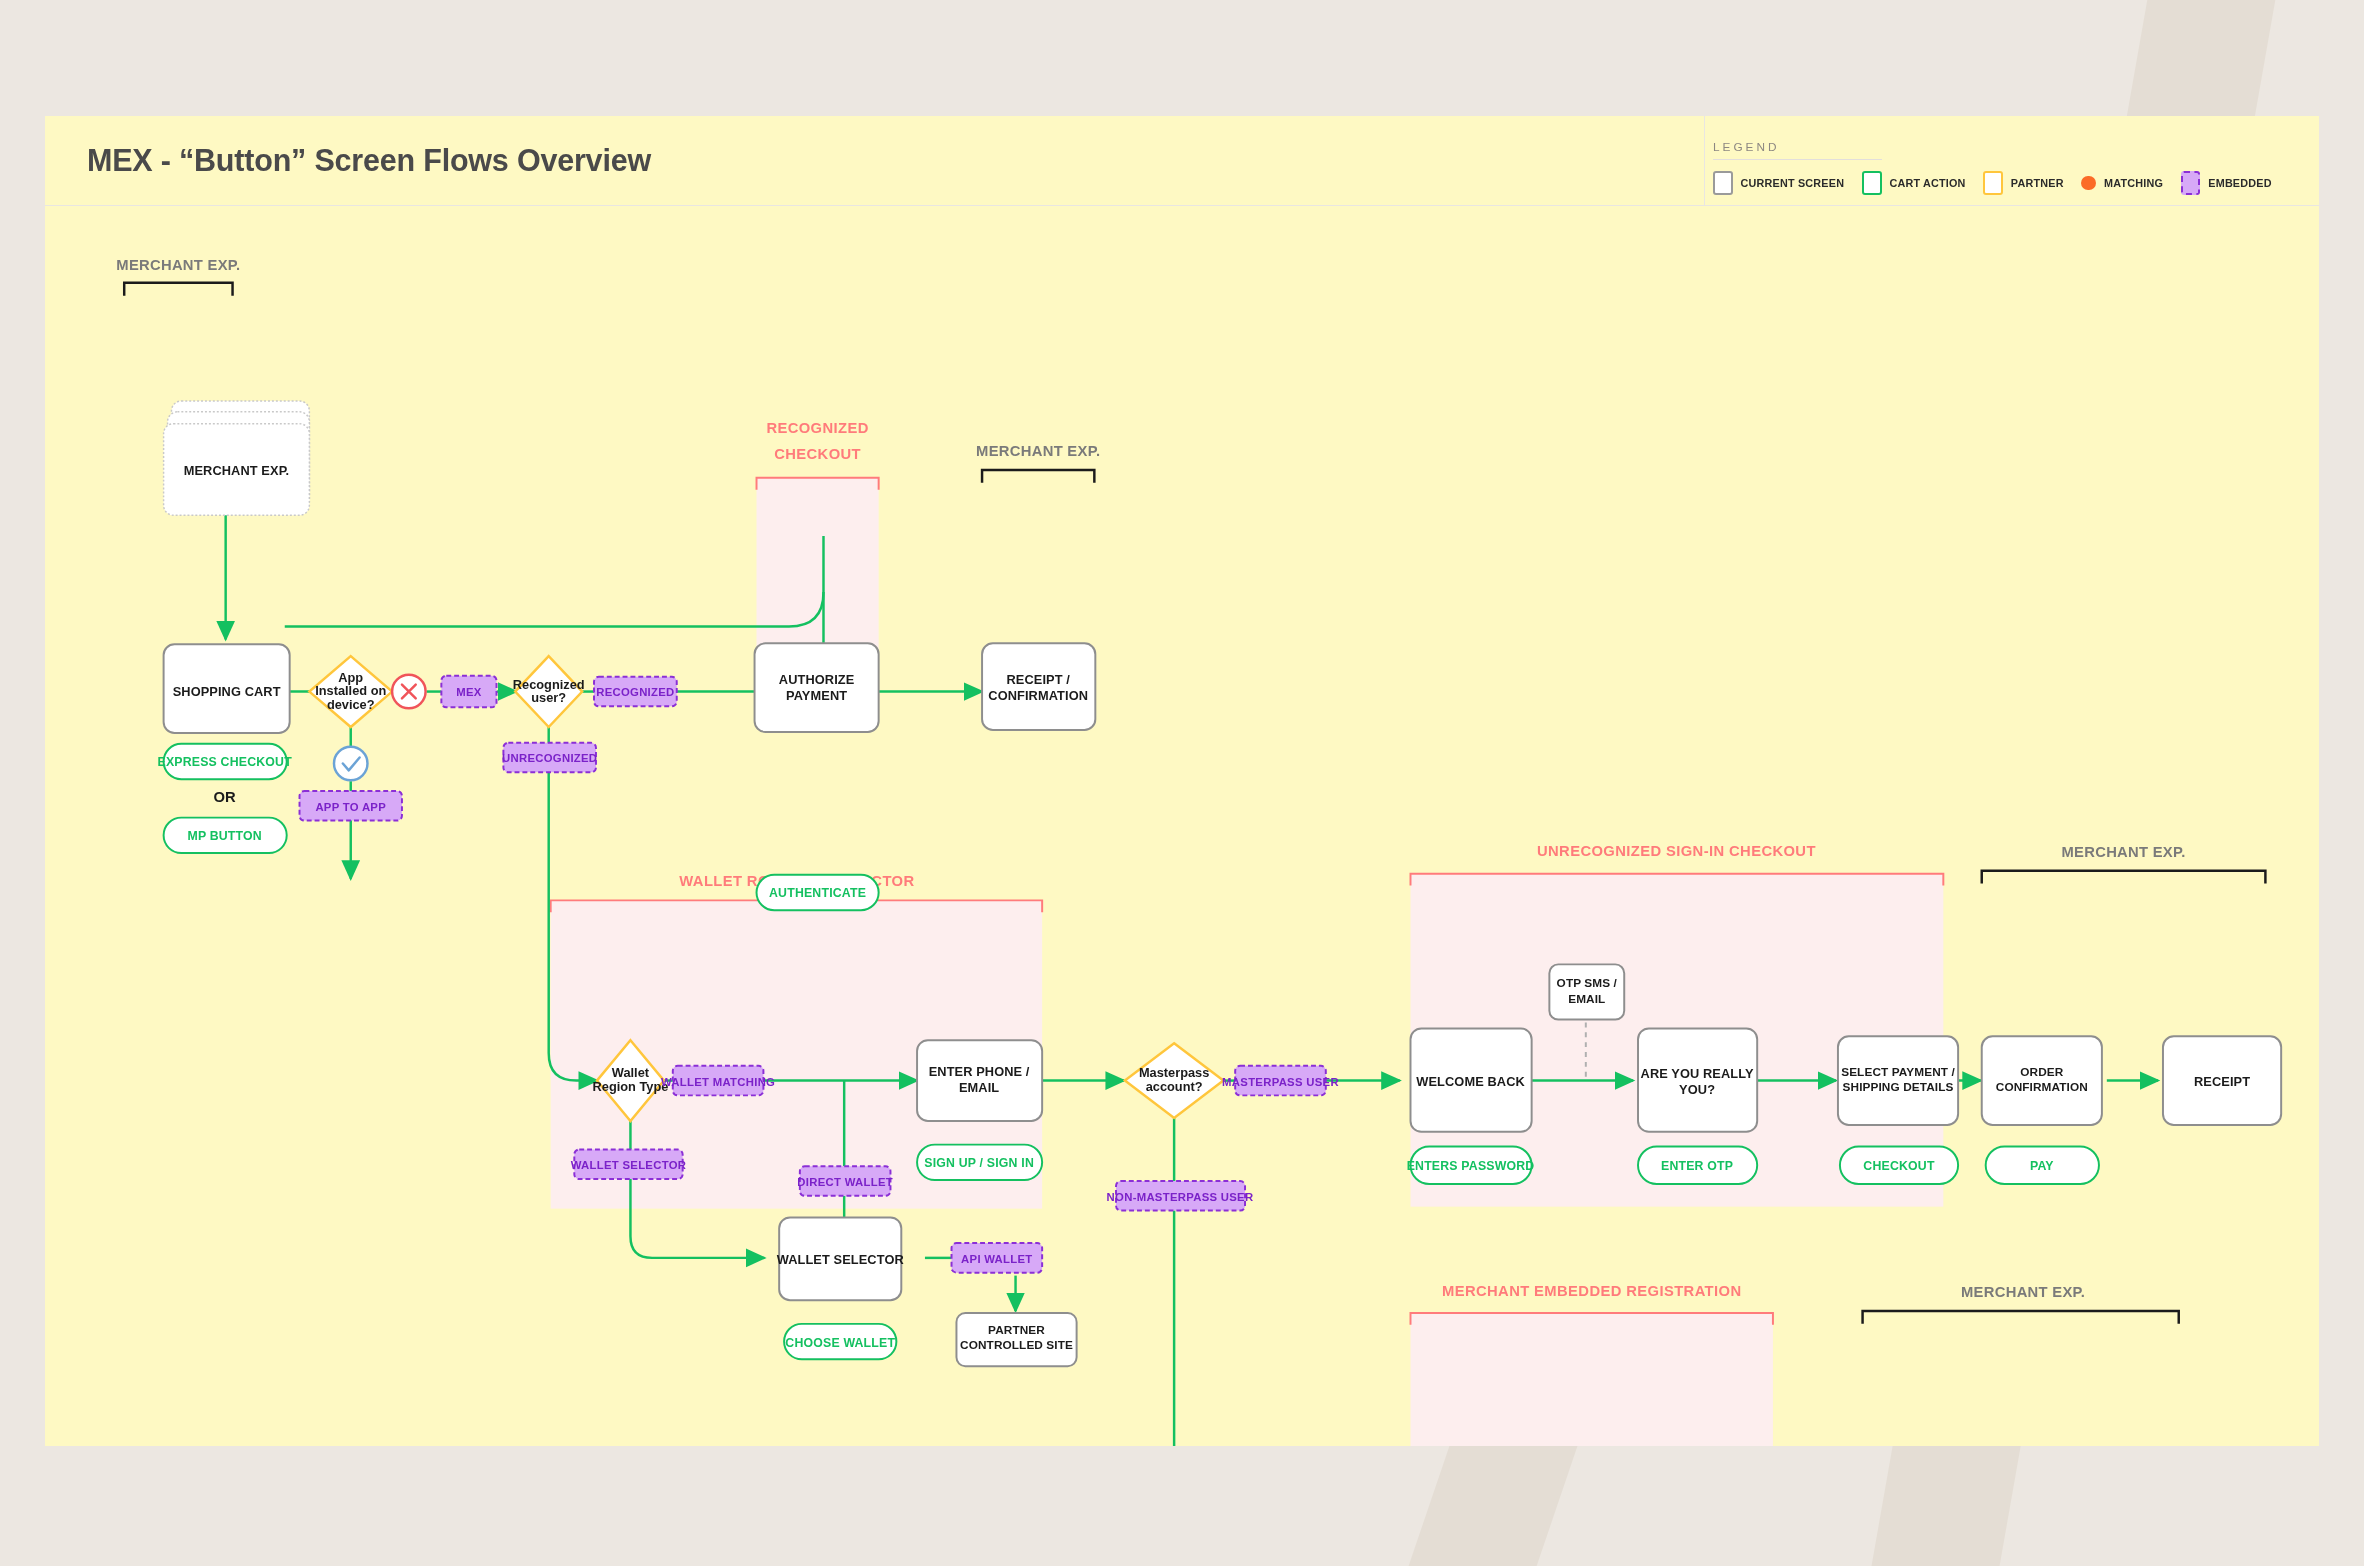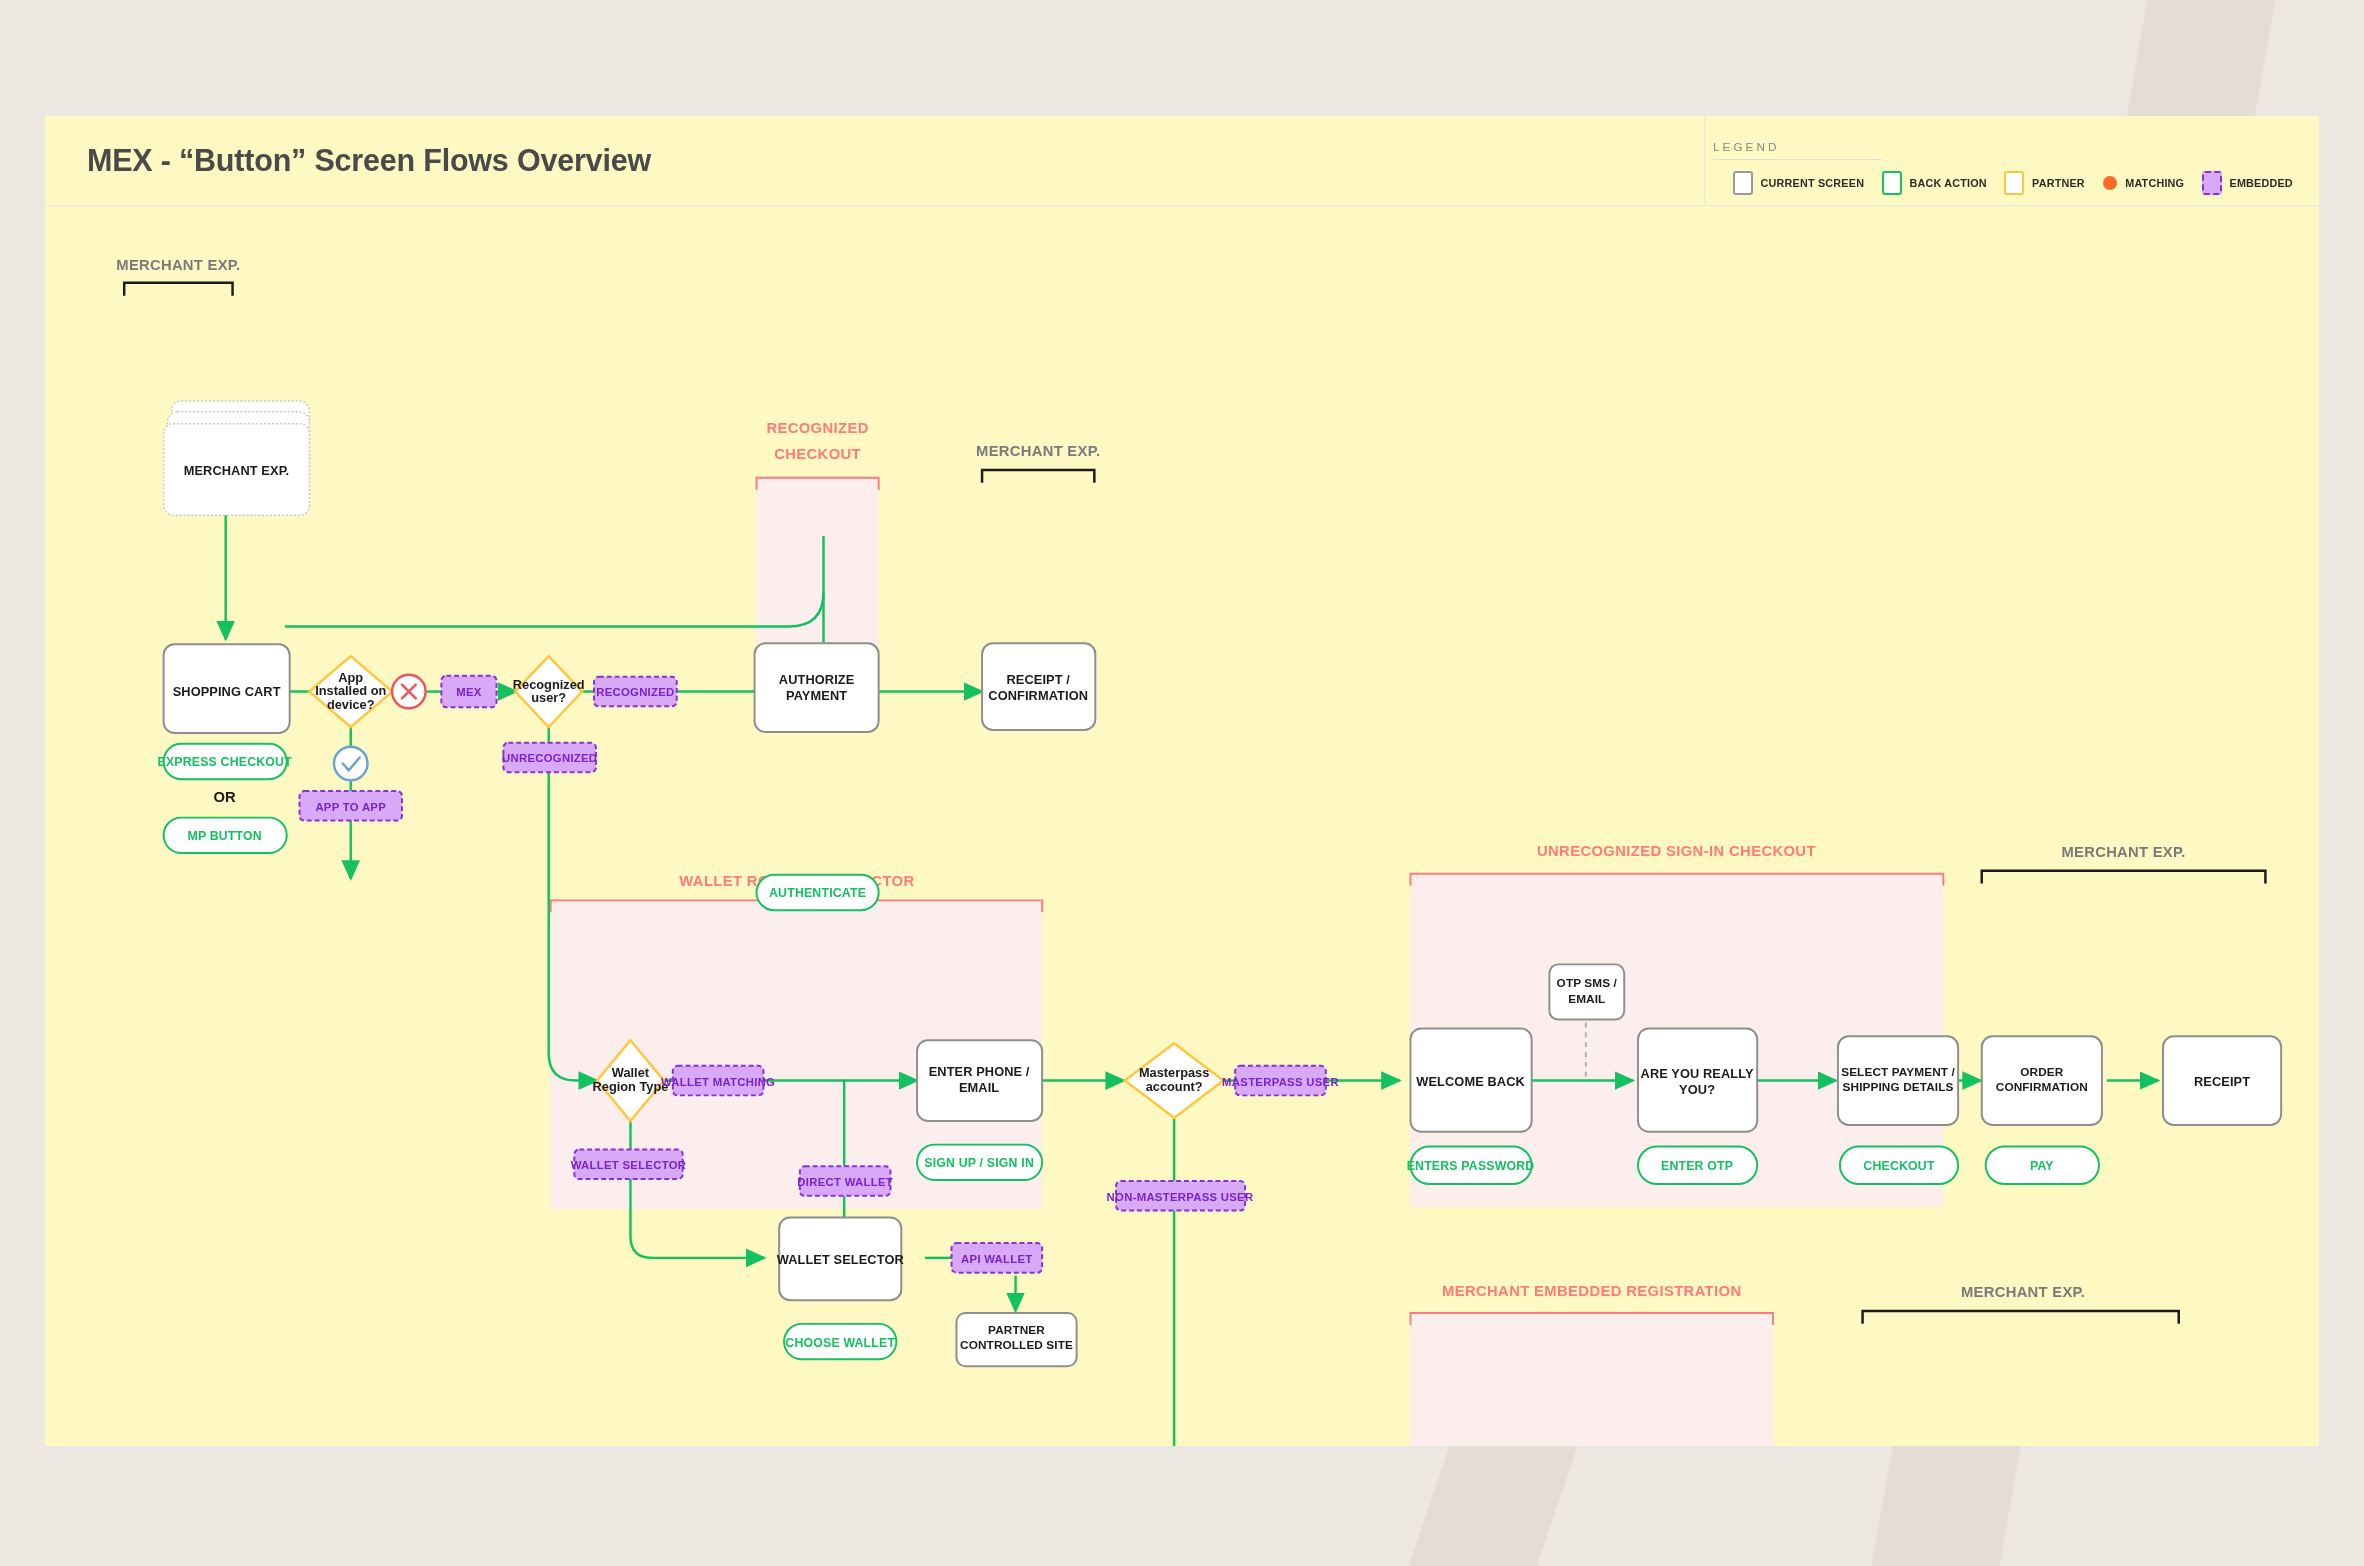--- a/index.html
+++ b/index.html
@@ -29,21 +29,21 @@
   }
   .legend-divider {
     position:absolute; left:1659px; top:0; width:1px; height:90px;
     background:#e9e6e2;
   }
   .legend { position:absolute; left:1668px; top:23.6px; }
   .legend-title {
     font-size:11.8px; letter-spacing:3px; color:#8c8782; font-weight:normal;
     padding-bottom:5.9px; border-bottom:1px solid #e3dfdb; width:169px;
   }
-  .legend-items { display:flex; align-items:center; margin-top:10.8px; gap:17.7px;margin-left:20px; }
+  .legend-items { display:flex; align-items:center; margin-top:10.8px; gap:17.7px; }
   .legend-item { display:flex; align-items:center; gap:7.9px; }
   .legend-item .lab { font-size:10.8px; font-weight:bold; color:#2b2b2b; letter-spacing:0.2px; white-space:nowrap;}
   .sw { width:19.7px; height:23.6px; border-radius:3px; }
   .sw-current { border:2px solid #9a9a9a; background:#fff; }
   .sw-action  { border:2px solid #14c060; background:#fff; }
   .sw-decision{ border:2px solid #ffc63c; background:#fff; }
   .sw-optional{ width:14.8px; height:14.8px; border-radius:50%; background:#fb6b27; }
   .sw-variable{ border:2px dashed #8b2fd6; background:#d7a9f7; }
 
   svg.flow { position:absolute; left:0; top:90px; width:2274px; height:1240px; }
@@ -94,21 +94,21 @@
     <div class="legend-divider"></div>
     <div class="legend">
       <div class="legend-title">LEGEND</div>
       <div class="legend-items">
         <div class="legend-item">
           <span class="sw sw-current"></span>
           <span class="lab">CURRENT SCREEN</span>
         </div>
         <div class="legend-item">
           <span class="sw sw-action"></span>
-          <span class="lab">BACK ACTION</span>
+          <span class="lab">CART ACTION</span>
         </div>
         <div class="legend-item">
           <span class="sw sw-decision"></span>
           <span class="lab">PARTNER</span>
         </div>
         <div class="legend-item">
           <span class="sw sw-optional"></span>
           <span class="lab">MATCHING</span>
         </div>
         <div class="legend-item">

